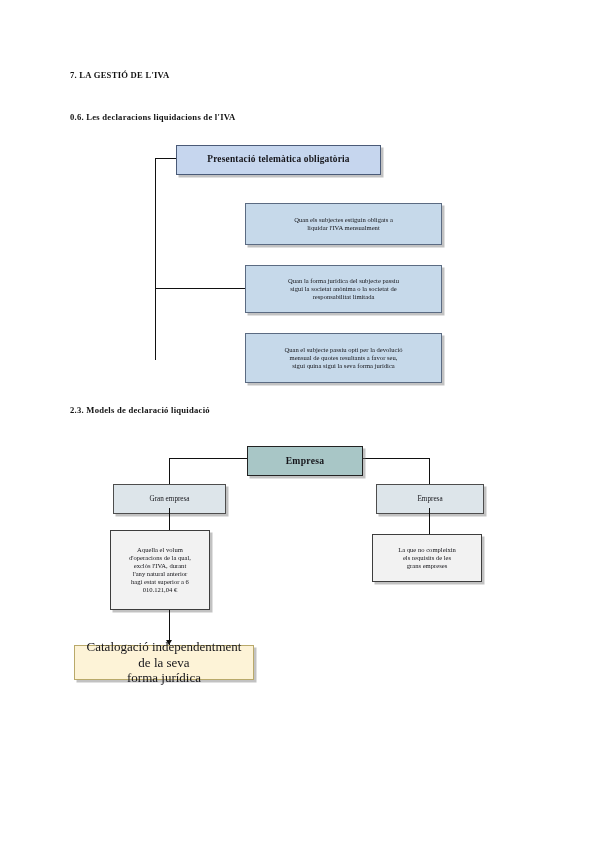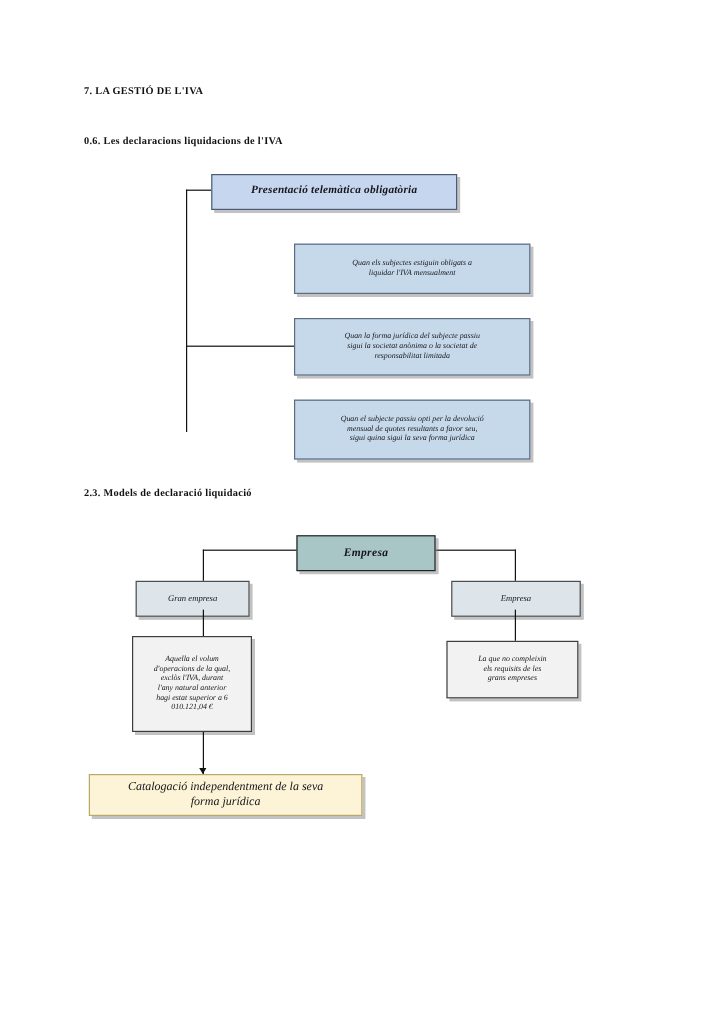--- a/index.html
+++ b/index.html
@@ -39,21 +39,20 @@
   .box {
     position: absolute;
     box-sizing: border-box;
     display: flex;
     align-items: center;
     justify-content: center;
     text-align: center;
     line-height: 1.22;
     color: #15151a;
     padding: 14px 4px;
-    font-style: italic;
   }
   .box .txt {
     display: block;
     white-space: pre-line;
   }
 
   
   .shadowed { box-shadow: 2.5px 2.5px 0 rgba(120,120,120,0.45); }
 
   
@@ -82,36 +81,36 @@
     border: 1.4px solid #222222;
     font-size: 9.6px;
     font-weight: bold;
     letter-spacing: 0.3px;
   }
   .child-box {
     background: #dde5ea;
     border: 1px solid #4d4d4d;
     font-size: 7.2px;
   }
-  #box-gran-empresa { left: 113px; top: 484px; width: 95px; height: 24px; }
+  #box-gran-empresa { left: 113px; top: 484px; width: 113px; height: 24px; }
   #box-empresa-2    { left: 376px; top: 484px; width: 108px; height: 24px; }
 
   .detail-box {
     background: #f2f2f2;
     border: 1px solid #3d3d3d;
     font-size: 6.6px;
   }
   #box-detail-left  { left: 110px; top: 530px; width: 100px; height: 80px; }
   #box-detail-right { left: 372px; top: 534px; width: 110px; height: 48px; }
 
   #box-catalogacio {
-    left: 74px; top: 645px; width: 228px; height: 35px;
+    left: 74px; top: 645px; width: 180px; height: 35px;
     background: #fdf3d7;
     border: 1px solid #b9a96a;
-    font-size: 10px;
+    font-size: 13px;
   }
 
   
   .line {
     position: absolute;
     background: #111111;
   }
   .line.h { height: 1px; }
   .line.v { width: 1px; }
 

